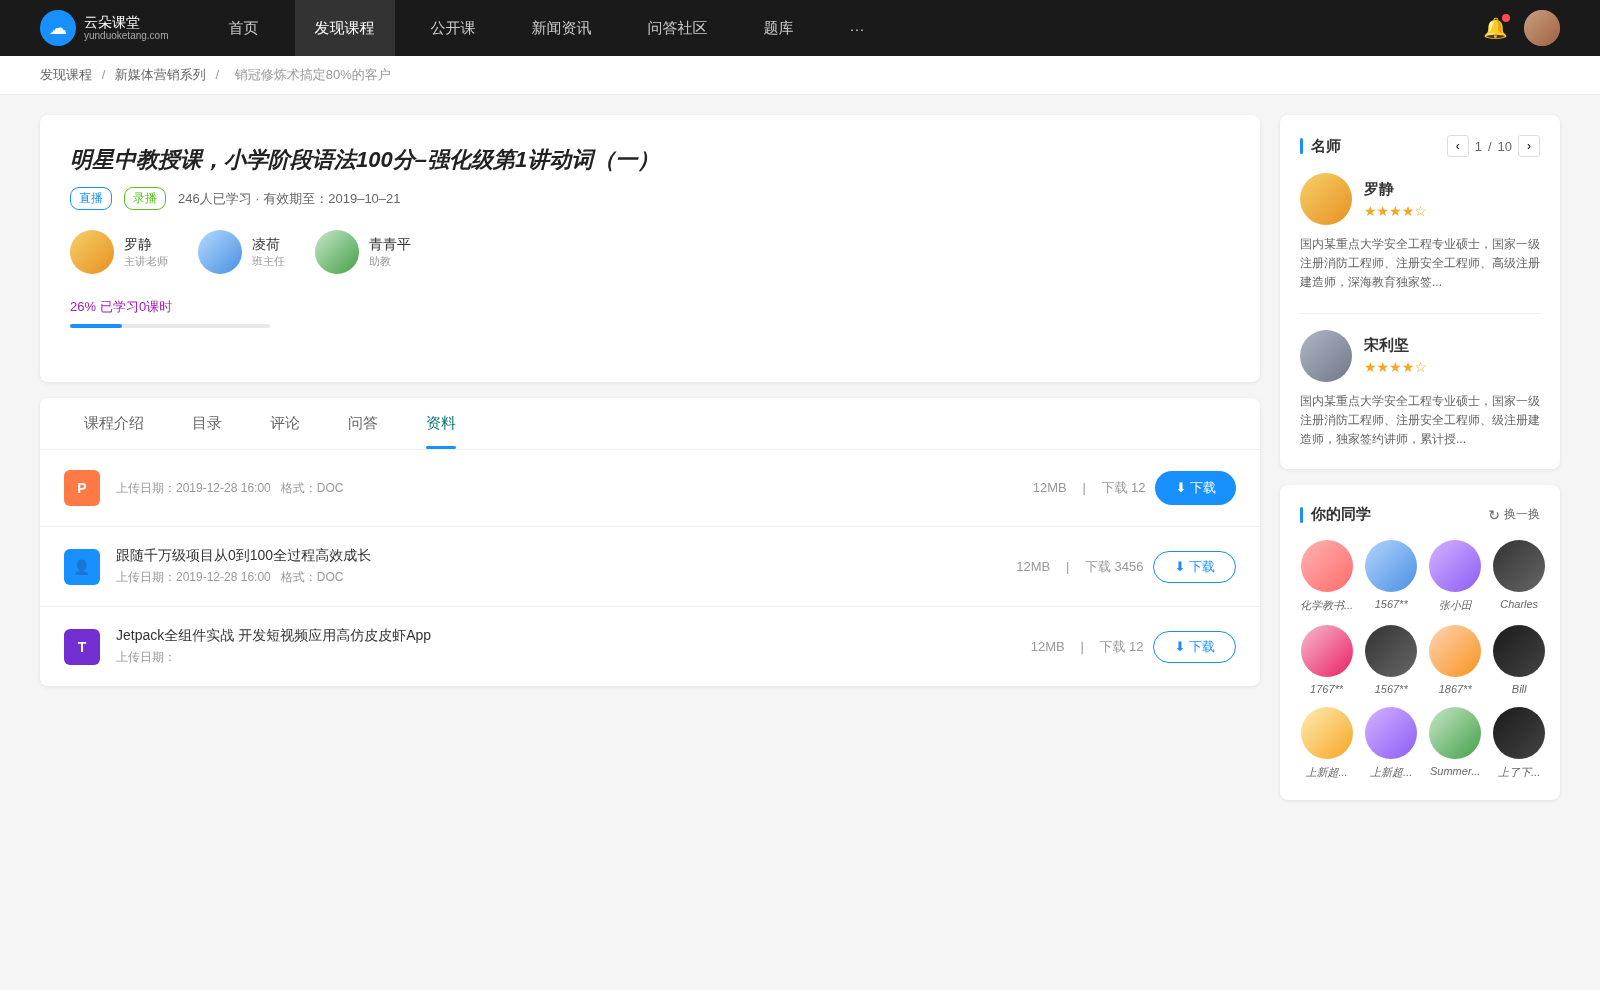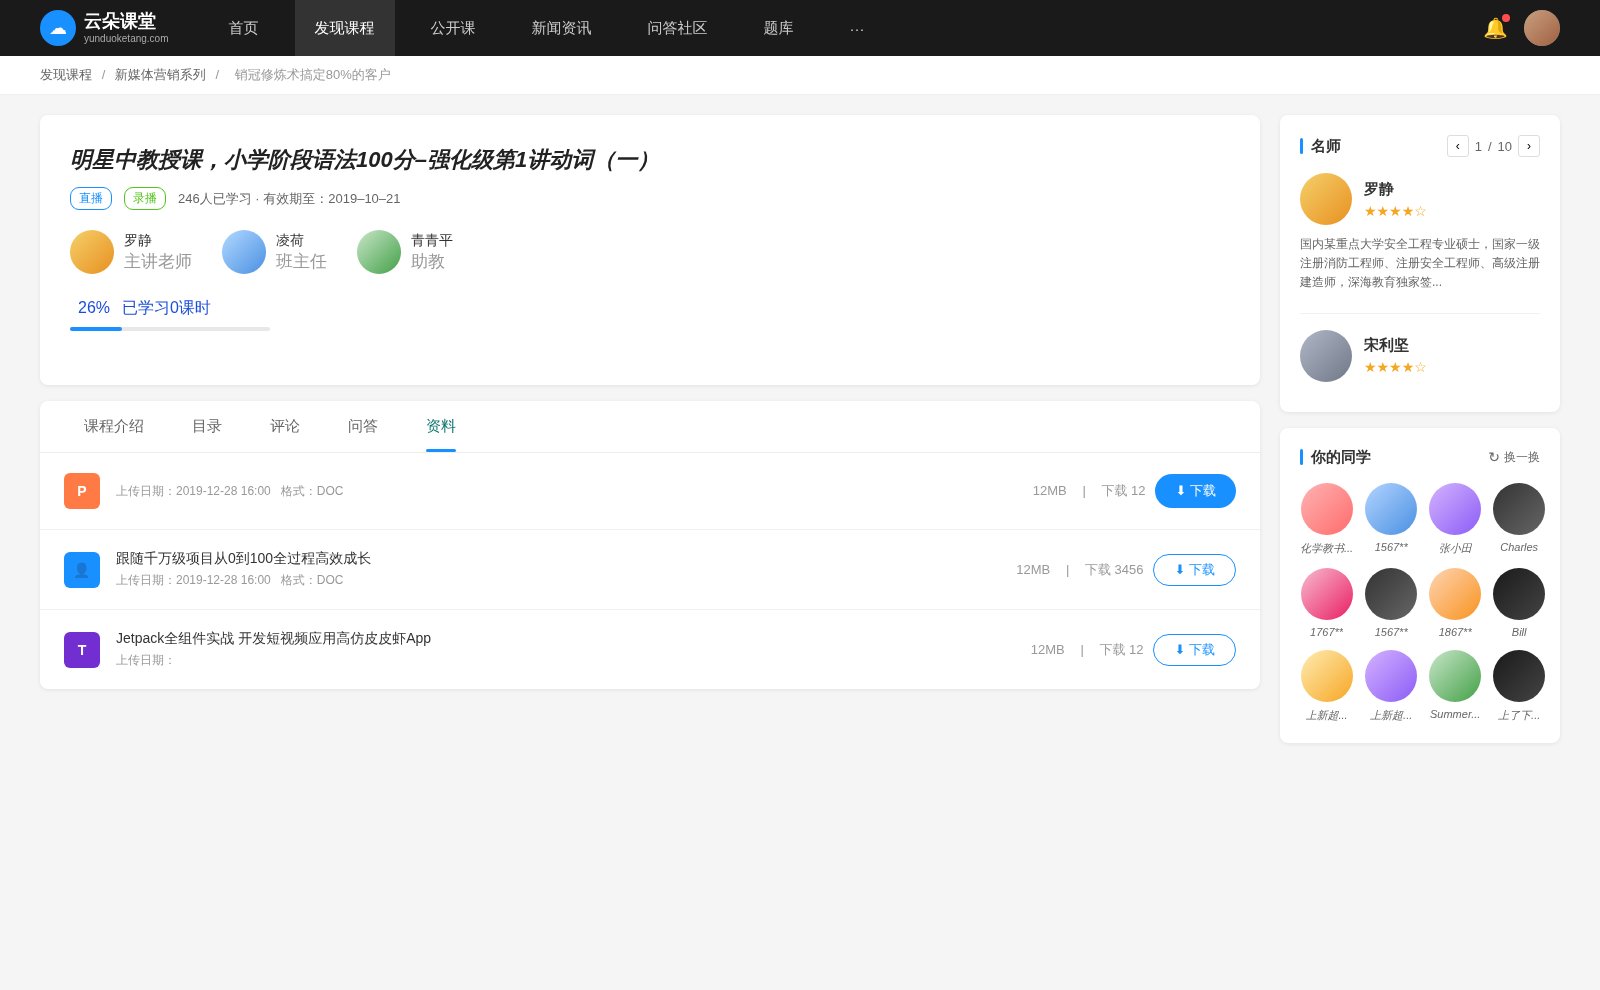--- a/index.html
+++ b/index.html
@@ -3,21 +3,21 @@
   <meta charset="utf-8">
   <style>
     * { box-sizing: border-box; margin: 0; padding: 0; }
     body { font-family: -apple-system, BlinkMacSystemFont, "PingFang SC", "Microsoft YaHei", sans-serif; background: #f5f5f5; min-width: 1600px; }
 
     
     .navbar { background: #1a1a1a; height: 56px; display: flex; align-items: center; padding: 0 40px; }
     .logo-area { display: flex; align-items: center; margin-right: 40px; }
     .logo-icon { width: 36px; height: 36px; background: #1890ff; border-radius: 50%; display: flex; align-items: center; justify-content: center; color: white; font-size: 18px; margin-right: 8px; }
     .logo-text { color: white; font-size: 14px; line-height: 1.2; }
-    .logo-text .main { font-size: 18px; font-weight: bold; }
+    .logo-text .main { font-size: 14px; font-weight: normal; }
     .logo-text .sub { font-size: 10px; color: #aaa; }
     .nav-items { display: flex; align-items: center; gap: 16px; flex: 1; }
     .nav-item { color: #ccc; font-size: 15px; padding: 0 20px; height: 56px; display: flex; align-items: center; cursor: pointer; white-space: nowrap; }
     .nav-item.active { background: #333; color: white; }
     .nav-right { display: flex; align-items: center; gap: 16px; margin-left: auto; }
     .bell-icon { color: #ccc; font-size: 20px; position: relative; cursor: pointer; }
     .bell-dot { width: 8px; height: 8px; background: #ff4d4f; border-radius: 50%; position: absolute; top: -2px; right: -2px; }
     .avatar { width: 36px; height: 36px; border-radius: 50%; background: #888; overflow: hidden; cursor: pointer; }
 
     
@@ -38,24 +38,24 @@
     .badge { padding: 2px 8px; border-radius: 9px; font-size: 12px; border: 1px solid; }
     .badge-live { color: #1890ff; border-color: #1890ff; }
     .badge-recorded { color: #52c41a; border-color: #52c41a; }
     .meta-text { color: #666; font-size: 13px; }
     .teachers { display: flex; gap: 30px; margin-bottom: 24px; }
     .teacher { display: flex; align-items: center; gap: 10px; }
     .teacher-avatar { width: 44px; height: 44px; border-radius: 50%; background: #ddd; overflow: hidden; }
     .teacher-avatar-img { width: 100%; height: 100%; object-fit: cover; background: linear-gradient(135deg, #f0c040, #e08020); }
     .teacher-info { }
     .teacher-name { font-size: 14px; font-weight: 500; color: #333; }
-    .teacher-role { font-size: 17px; color: #999; }
+    .teacher-role { font-size: 11px; color: #999; }
     .progress-section { margin-bottom: 24px; }
     .progress-label { font-size: 14px; color: #1890ff; font-weight: bold; margin-bottom: 8px; }
-    .progress-label span { color: #1d4ed8; font-weight: normal; font-size: 16px; margin-left: 8px; }
+    .progress-label span { color: #a21caf; font-weight: normal; font-size: 13px; }
     .progress-bar-bg { width: 200px; height: 4px; background: #e8e8e8; border-radius: 2px; }
     .progress-bar-fill { height: 4px; background: #1890ff; border-radius: 2px; }
     .course-actions { display: flex; align-items: center; gap: 16px; }
     .btn-continue { background: #1890ff; color: white; border: none; padding: 12px 36px; border-radius: 24px; font-size: 16px; cursor: pointer; }
     .action-btns { margin-left: auto; display: flex; gap: 16px; }
     .action-btn { display: flex; align-items: center; gap: 6px; color: #555; font-size: 14px; cursor: pointer; padding: 8px 16px; border: 1px solid #ddd; border-radius: 20px; }
 
     
     .tabs-card { background: white; border-radius: 8px; box-shadow: 0 1px 4px rgba(0,0,0,0.08); }
     .tabs-header { display: flex; border-bottom: 1px solid #eee; padding: 0 20px; }
@@ -306,20 +306,21 @@
       <div class="teacher-card-item">
         <div class="teacher-card-top">
           <div class="teacher-card-avatar">
             <div class="teacher-card-avatar-inner" style="background:linear-gradient(135deg,#b0b8c8,#707888);"></div>
           </div>
           <div>
             <div class="teacher-card-name">宋利坚</div>
             <div class="stars">★★★★☆</div>
           </div>
         </div>
+        <div class="teacher-card-desc">国内某重点大学安全工程专业硕士，国家一级注册消防工程师、注册安全工程师、级注册建造师，独家签约讲师，累计授...</div>
       </div>
     </div>
 
     <div class="right-card">
       <div class="right-card-header">
         <div class="right-card-title">你的同学</div>
         <div class="refresh-btn">
           <span class="refresh-icon">↻</span>
           <span>换一换</span>
         </div>

